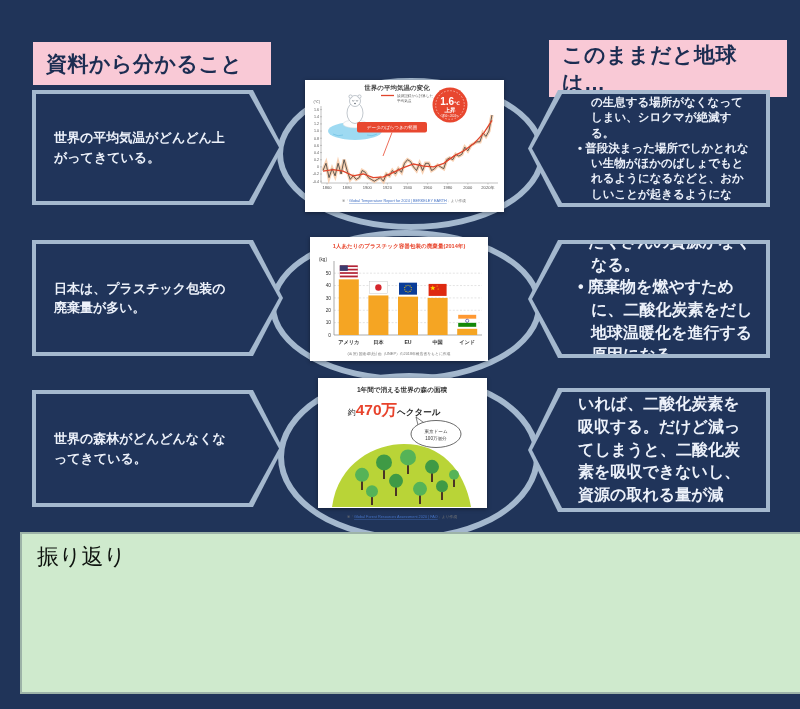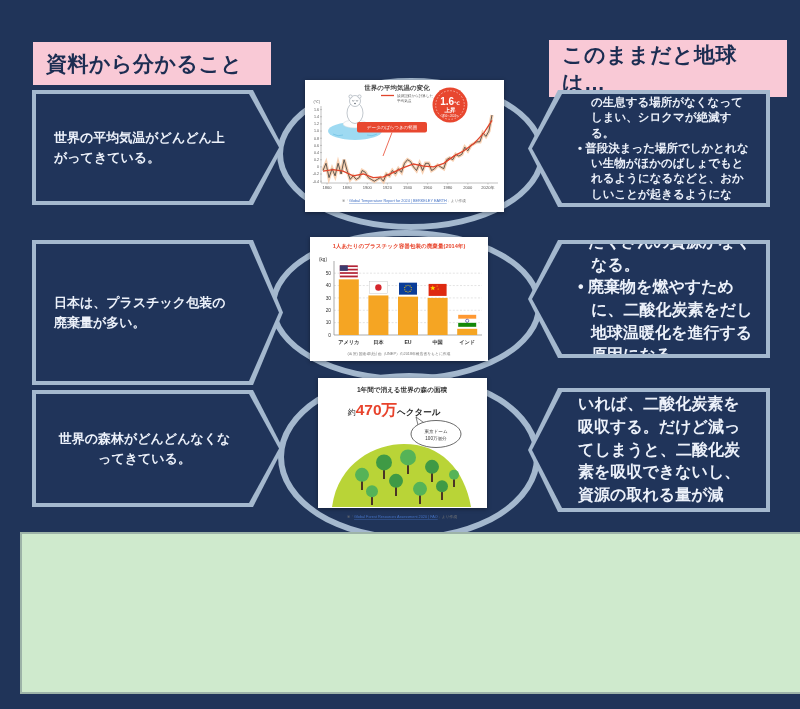--- a/index.html
+++ b/index.html
@@ -148,21 +148,21 @@
         <polyline points="18.0,90.5 21.0,83.3 24.0,97.6 27.1,88.7 30.1,95.8 33.1,83.3 36.1,94.0 39.1,79.7 42.1,90.5 45.2,99.4 48.2,95.8 51.2,99.4 54.2,97.6 57.2,90.5 60.3,92.3 63.3,97.6 66.3,99.4 69.3,101.2 72.3,99.4 75.3,97.6 78.4,101.2 81.4,94.0 84.4,95.8 87.4,90.5 90.4,94.0 93.4,88.7 96.5,92.3 99.5,83.3 102.5,79.7 105.5,81.5 108.5,86.9 111.5,90.5 114.6,83.3 117.6,90.5 120.6,83.3 123.6,83.3 126.6,90.5 129.6,88.7 132.7,85.1 135.7,86.9 138.7,88.7 141.7,79.7 144.7,77.9 147.7,79.7 150.8,74.3 153.8,76.1 156.8,74.3 159.8,67.2 162.8,70.8 165.8,65.4 168.9,63.6 171.9,61.8 174.9,61.8 177.9,52.9 180.9,56.4 183.9,51.1 187.0,35.0" fill="none" stroke="#3a3a3a" stroke-width="0.8"></polyline>
         <polyline points="18.0,91.2 28.1,89.7 38.1,91.2 48.2,95.8 58.2,94.0 68.3,97.6 78.4,96.9 88.4,92.3 98.5,87.6 108.5,84.0 118.6,86.2 128.6,86.9 138.7,83.3 148.8,76.1 158.8,70.8 168.9,63.6 178.9,52.9 187.0,40.3" fill="none" stroke="#e0452c" stroke-width="1.3"></polyline>
       </g>
 
     <text x="99" y="122" font-size="3.8" text-anchor="middle"><tspan fill="#777">※「</tspan><tspan fill="#4472c4" text-decoration="underline">Global Temperature Report for 2024 | BERKELEY EARTH</tspan><tspan fill="#777">」より作成</tspan></text>
   </svg>
 </div>
 
 <div class="ellipse" style="left:270px;top:230px;width:260px;height:140px;"></div>
 
-<div class="pbox clipL leftbox" style="left:32px;top:240px;width:251px;height:145px;">
+<div class="pbox clipL leftbox" style="left:32px;top:240px;width:251px;height:116px;">
   <div class="shell"></div>
   <div class="in">
       <span>日本は、プラスチック包装の廃棄量が多い。</span>
     </div>
 </div>
 
 <div class="pbox clipR rightbox r23" style="left:528px;top:240px;width:242px;height:118px;">
   <div class="shell"></div>
   <div class="in">
     <ul class="blt">
@@ -235,21 +235,21 @@
           <circle cx="157.20000000000002" cy="83.81818181818181" r="1.6" fill="none" stroke="#000080" stroke-width="0.5"></circle>
         </g>
         <text x="157.20000000000002" y="107" font-size="5.2" fill="#333" text-anchor="middle" font-weight="bold">インド</text>
       </g>
     <text x="89" y="118" font-size="3.8" fill="#777" text-anchor="middle">(出所) 国連環境計画（UNEP）の2018年報告書をもとに作成</text>
   </svg>
 </div>
 
 <div class="ellipse" style="left:278px;top:373px;width:250px;height:156px;"></div>
 
-<div class="pbox clipL leftbox" style="left:32px;top:390px;width:251px;height:117px;text-align:center;">
+<div class="pbox clipL leftbox" style="left:32px;top:390px;width:251px;height:117px;">
   <div class="shell"></div>
   <div class="in">
       <span>世界の森林がどんどんなくなってきている。</span>
     </div>
 </div>
 
 <div class="pbox clipR rightbox r23" style="left:528px;top:388px;width:242px;height:124px;">
   <div class="shell"></div>
   <div class="in">
       <span>森は、日光が当たっていれば、二酸化炭素を吸収する。だけど減ってしまうと、二酸化炭素を吸収できないし、資源の取れる量が減る。</span>
@@ -287,13 +287,14 @@
           <circle cx="124" cy="108.3" r="6" fill="#3f9a45"></circle>
           <rect x="135" y="99" width="2" height="10" fill="#4a3526"></rect>
           <circle cx="136" cy="96.75" r="5" fill="#55b357"></circle>
         </g>
     </g>
     <text x="84" y="140" font-size="3.8" text-anchor="middle"><tspan fill="#777">※「</tspan><tspan fill="#4472c4" text-decoration="underline">Global Forest Resources Assessment 2020 | FAO</tspan><tspan fill="#777">」より作成</tspan></text>
   </svg>
 </div>
 
 <div class="green" style="left:20px;top:532px;width:748px;height:144px;">
+  <div class="ttl">振り返り</div>
 </div>
 
 </body></html>

